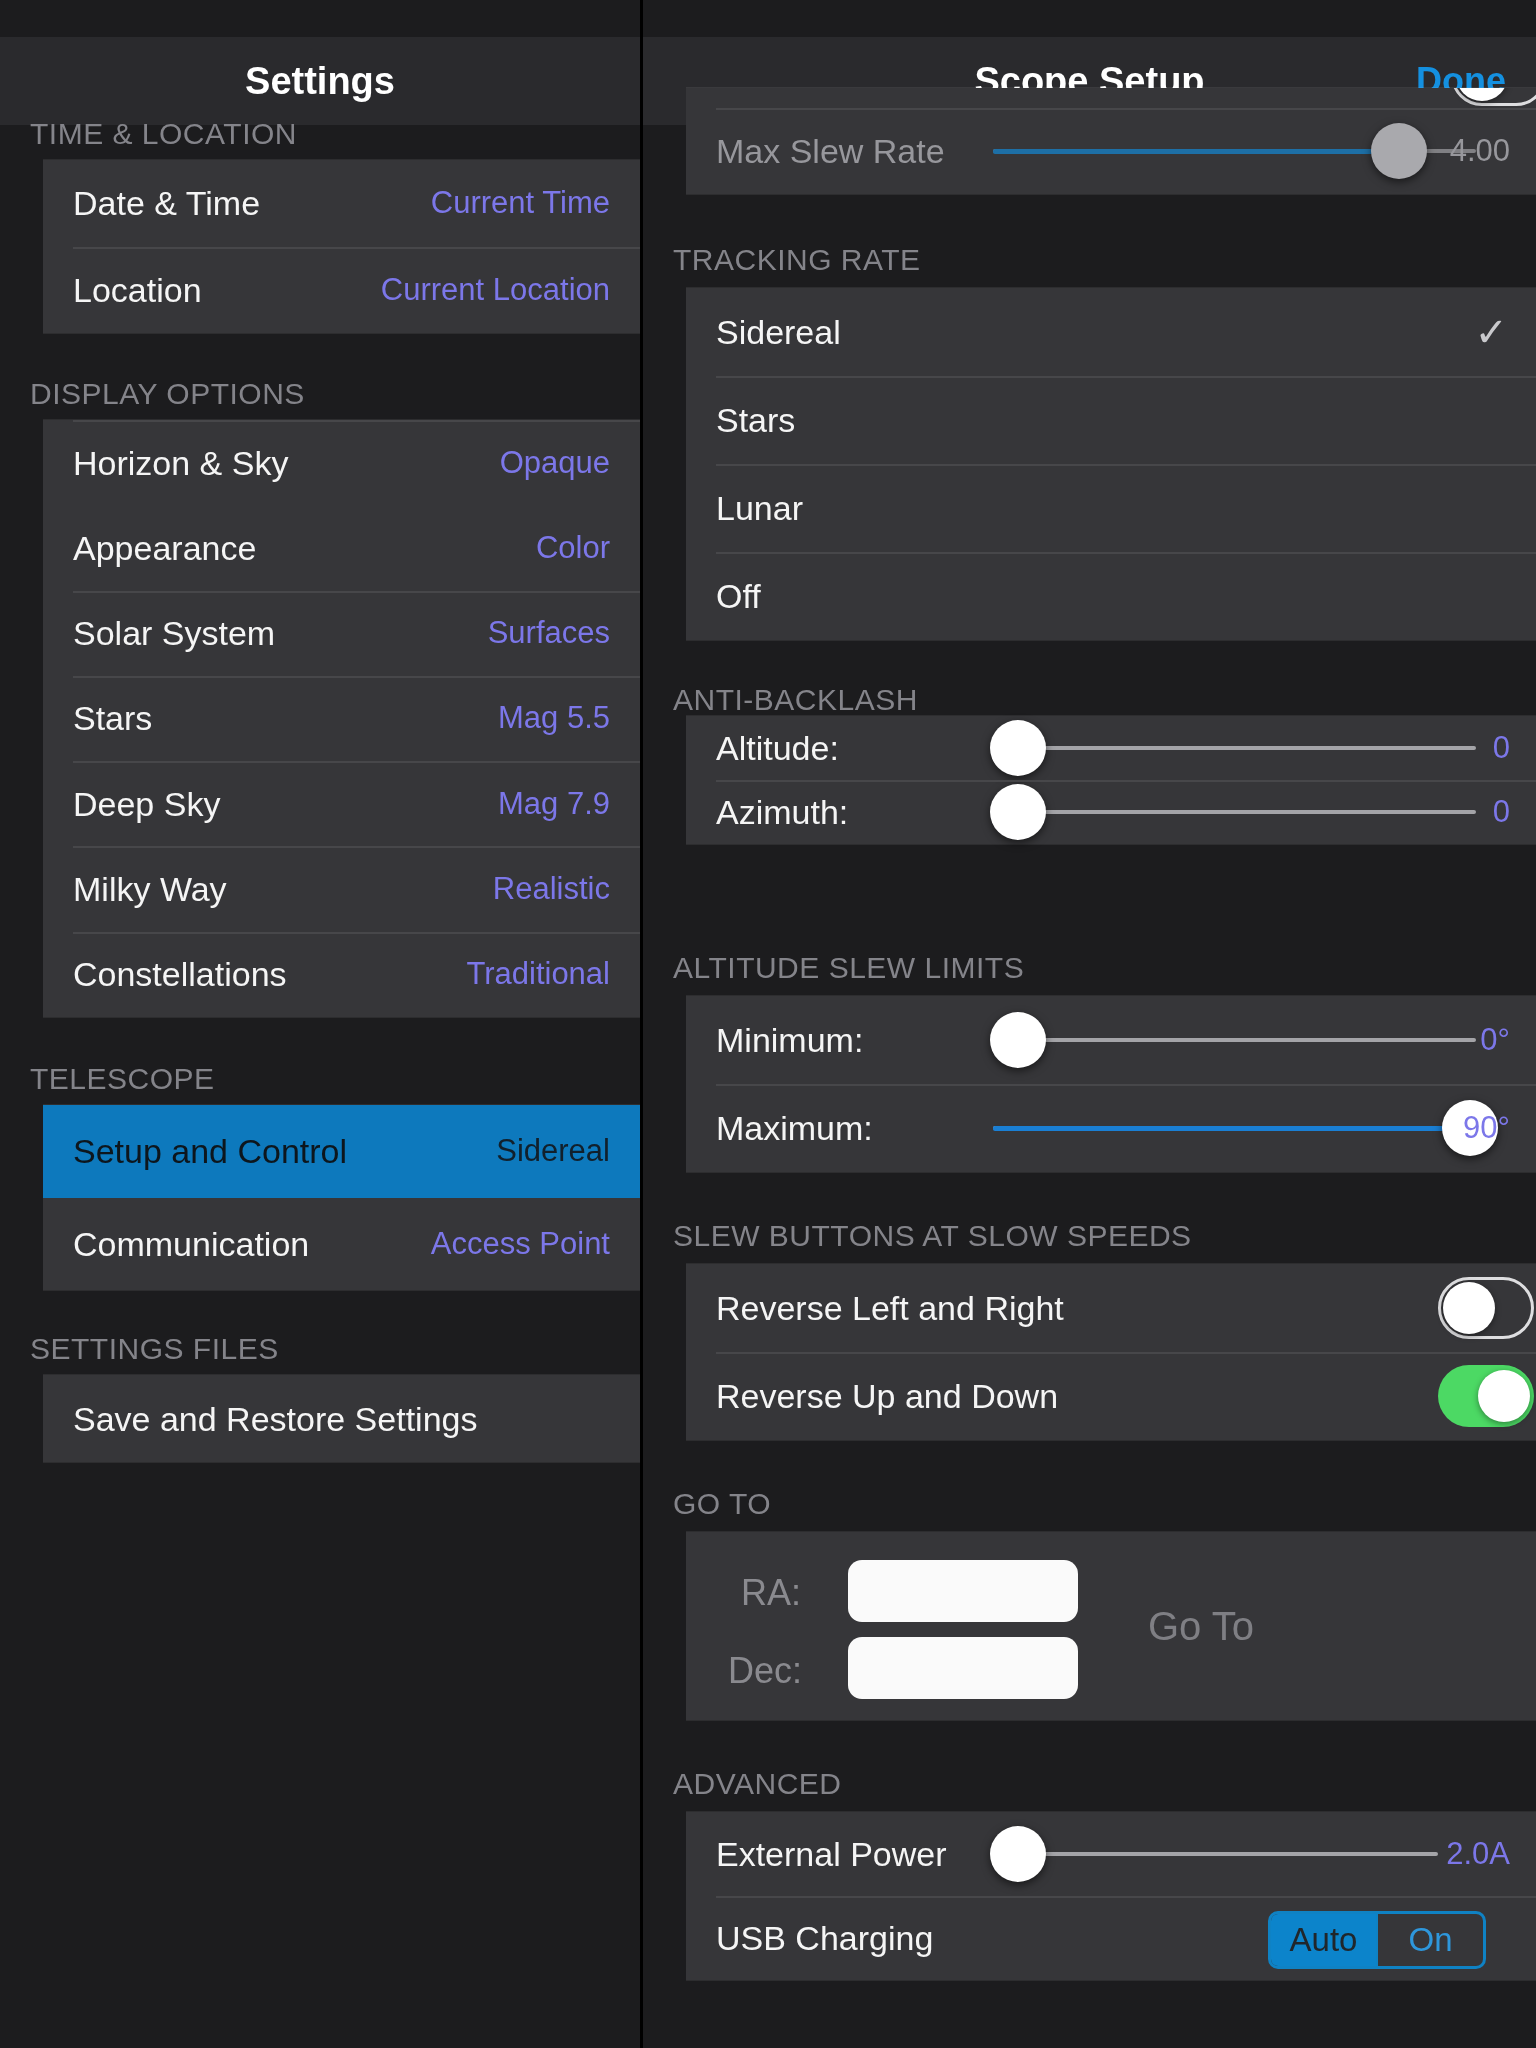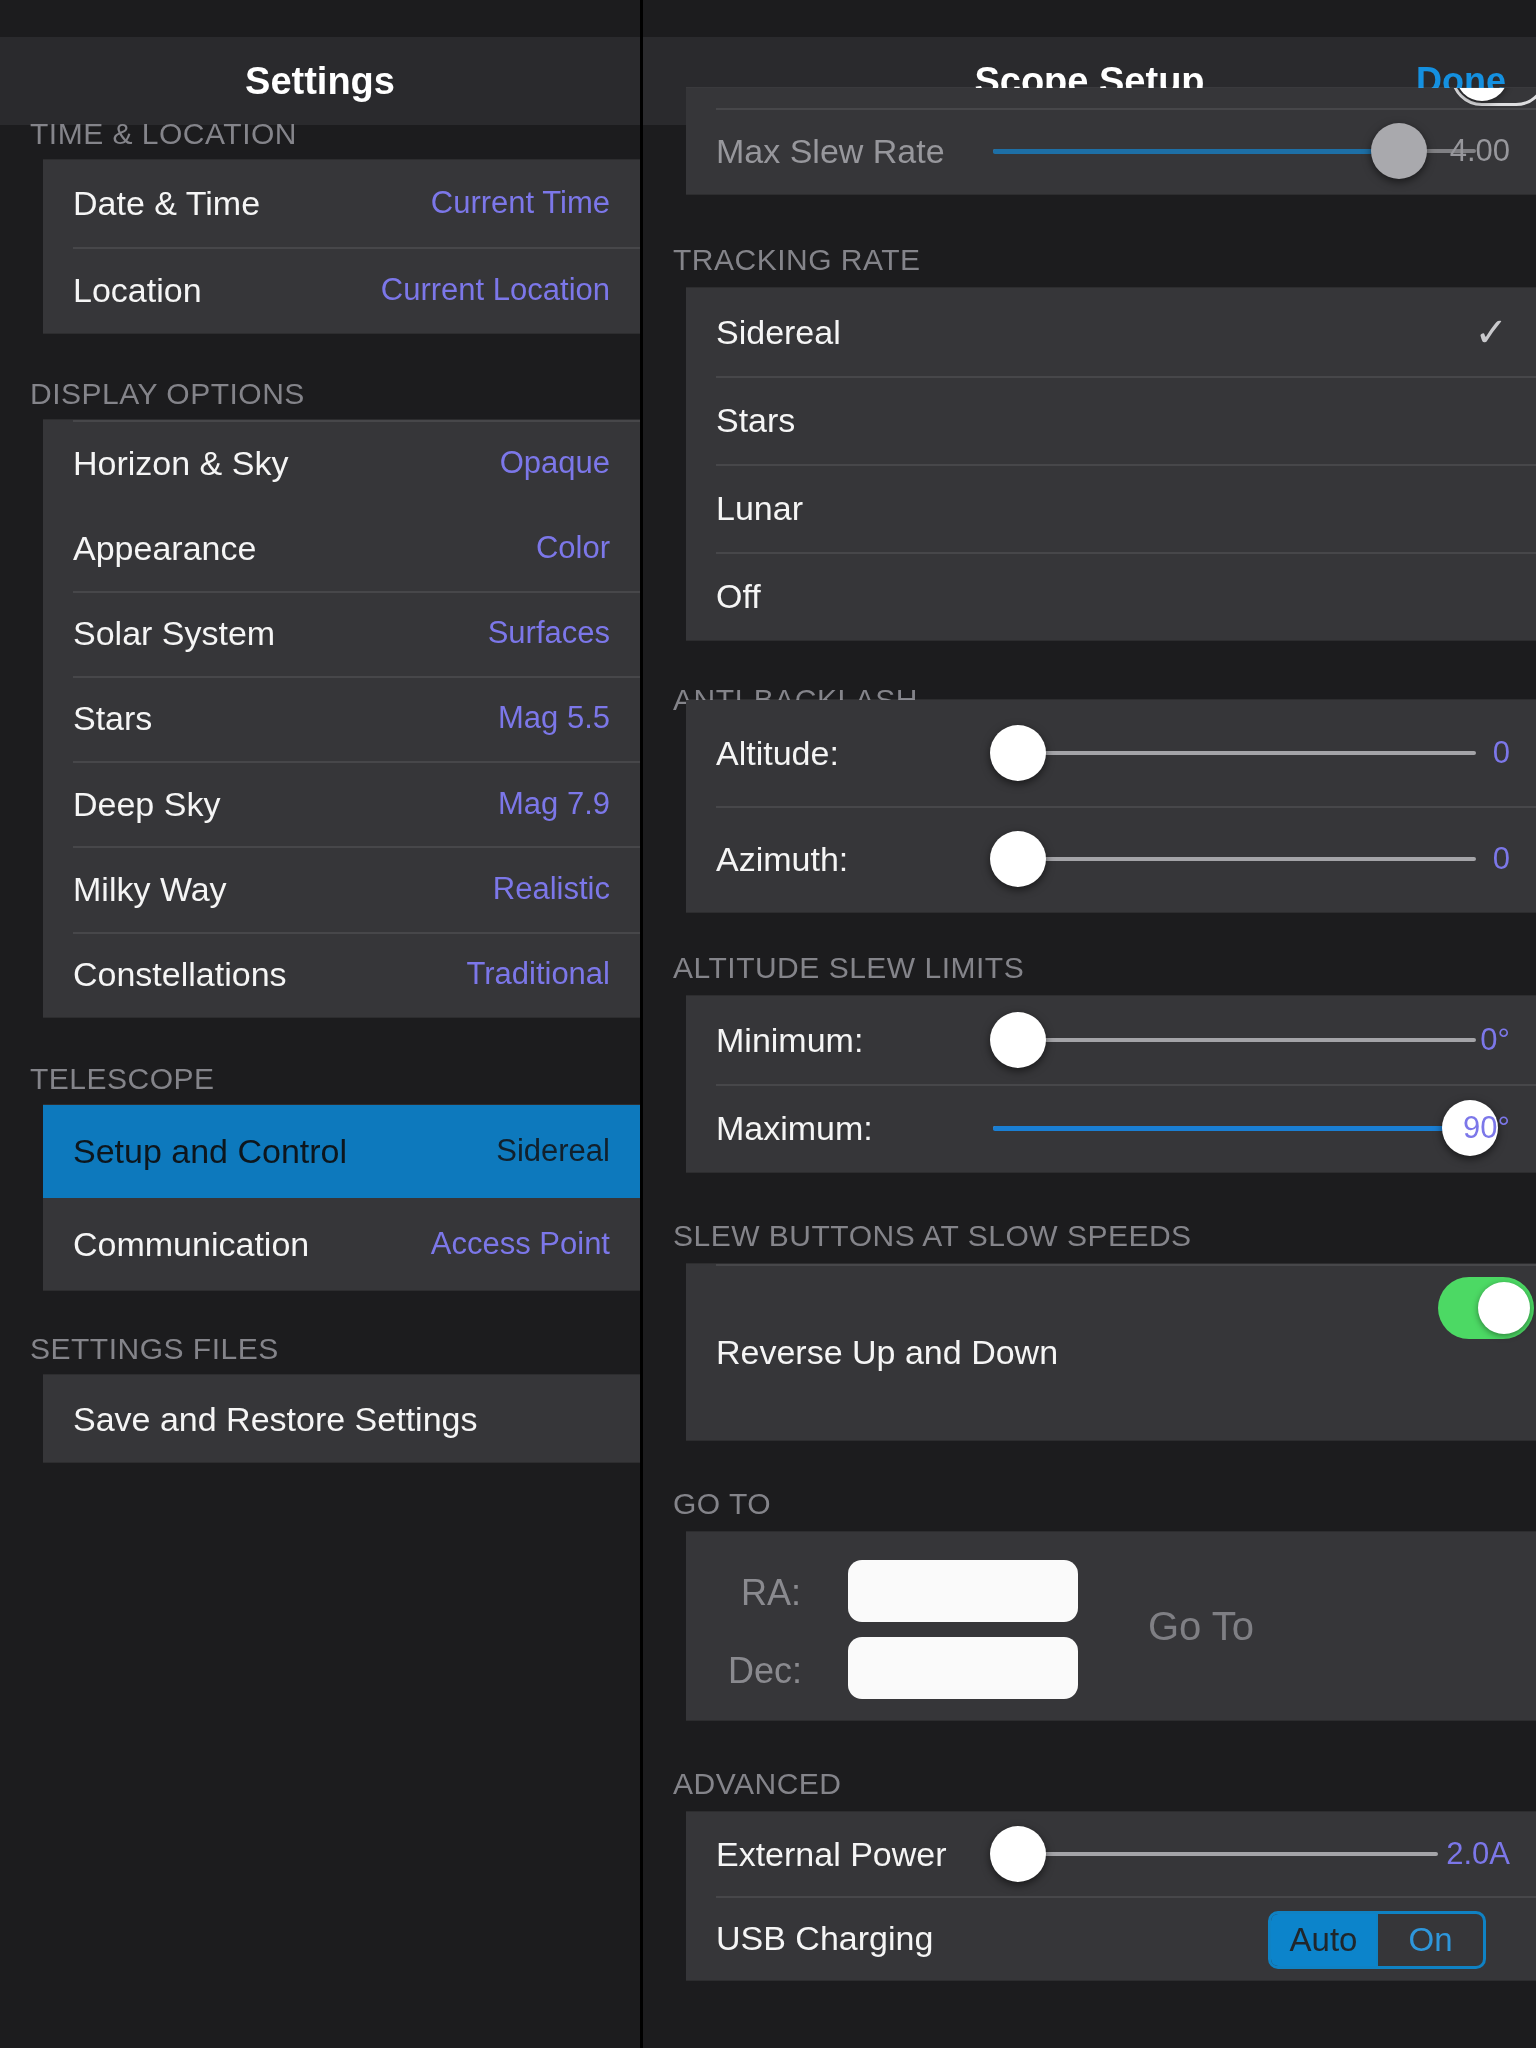--- a/index.html
+++ b/index.html
@@ -164,21 +164,21 @@
     </div>
     <div class="srow divided">
       <span class="rlabel">Lunar</span>
     </div>
     <div class="srow divided">
       <span class="rlabel">Off</span>
     </div>
   </div>
 
   <div class="sec-hd" style="top:684px;">ANTI-BACKLASH</div>
-  <div class="grp" style="top:700px;height:212px;">
+  <div class="grp" style="top:716px;height:128px;">
     <div class="srow">
       <span class="rlabel">Altitude:</span>
       <div class="track" style="left:307px;width:483px;"></div>
       <div class="knob" style="left:304px;"></div>
       <span class="sval">0</span>
     </div>
     <div class="srow divided">
       <span class="rlabel">Azimuth:</span>
       <div class="track" style="left:307px;width:483px;"></div>
       <div class="knob" style="left:304px;"></div>
@@ -198,20 +198,26 @@
       <span class="rlabel">Maximum:</span>
       <div class="track" style="left:307px;width:483px;"></div>
       <div class="fill" style="left:307px;width:455px;"></div>
       <div class="knob" style="left:756px;"></div>
       <span class="sval">90°</span>
     </div>
   </div>
 
   <div class="sec-hd" style="top:1220px;">SLEW BUTTONS AT SLOW SPEEDS</div>
   <div class="grp" style="top:1264px;height:176px;">
+    <div class="srow">
+      <span class="rlabel">Reverse Left and Right</span>
+      <div class="toggle off" style="left:752px;top:13px;">
+        <div class="tknob"></div>
+      </div>
+    </div>
     <div class="srow divided">
       <span class="rlabel">Reverse Up and Down</span>
       <div class="toggle on" style="left:752px;top:13px;">
         <div class="tknob"></div>
       </div>
     </div>
   </div>
 
   <div class="sec-hd" style="top:1488px;">GO TO</div>
   <div class="grp" style="top:1532px;height:188px;">

